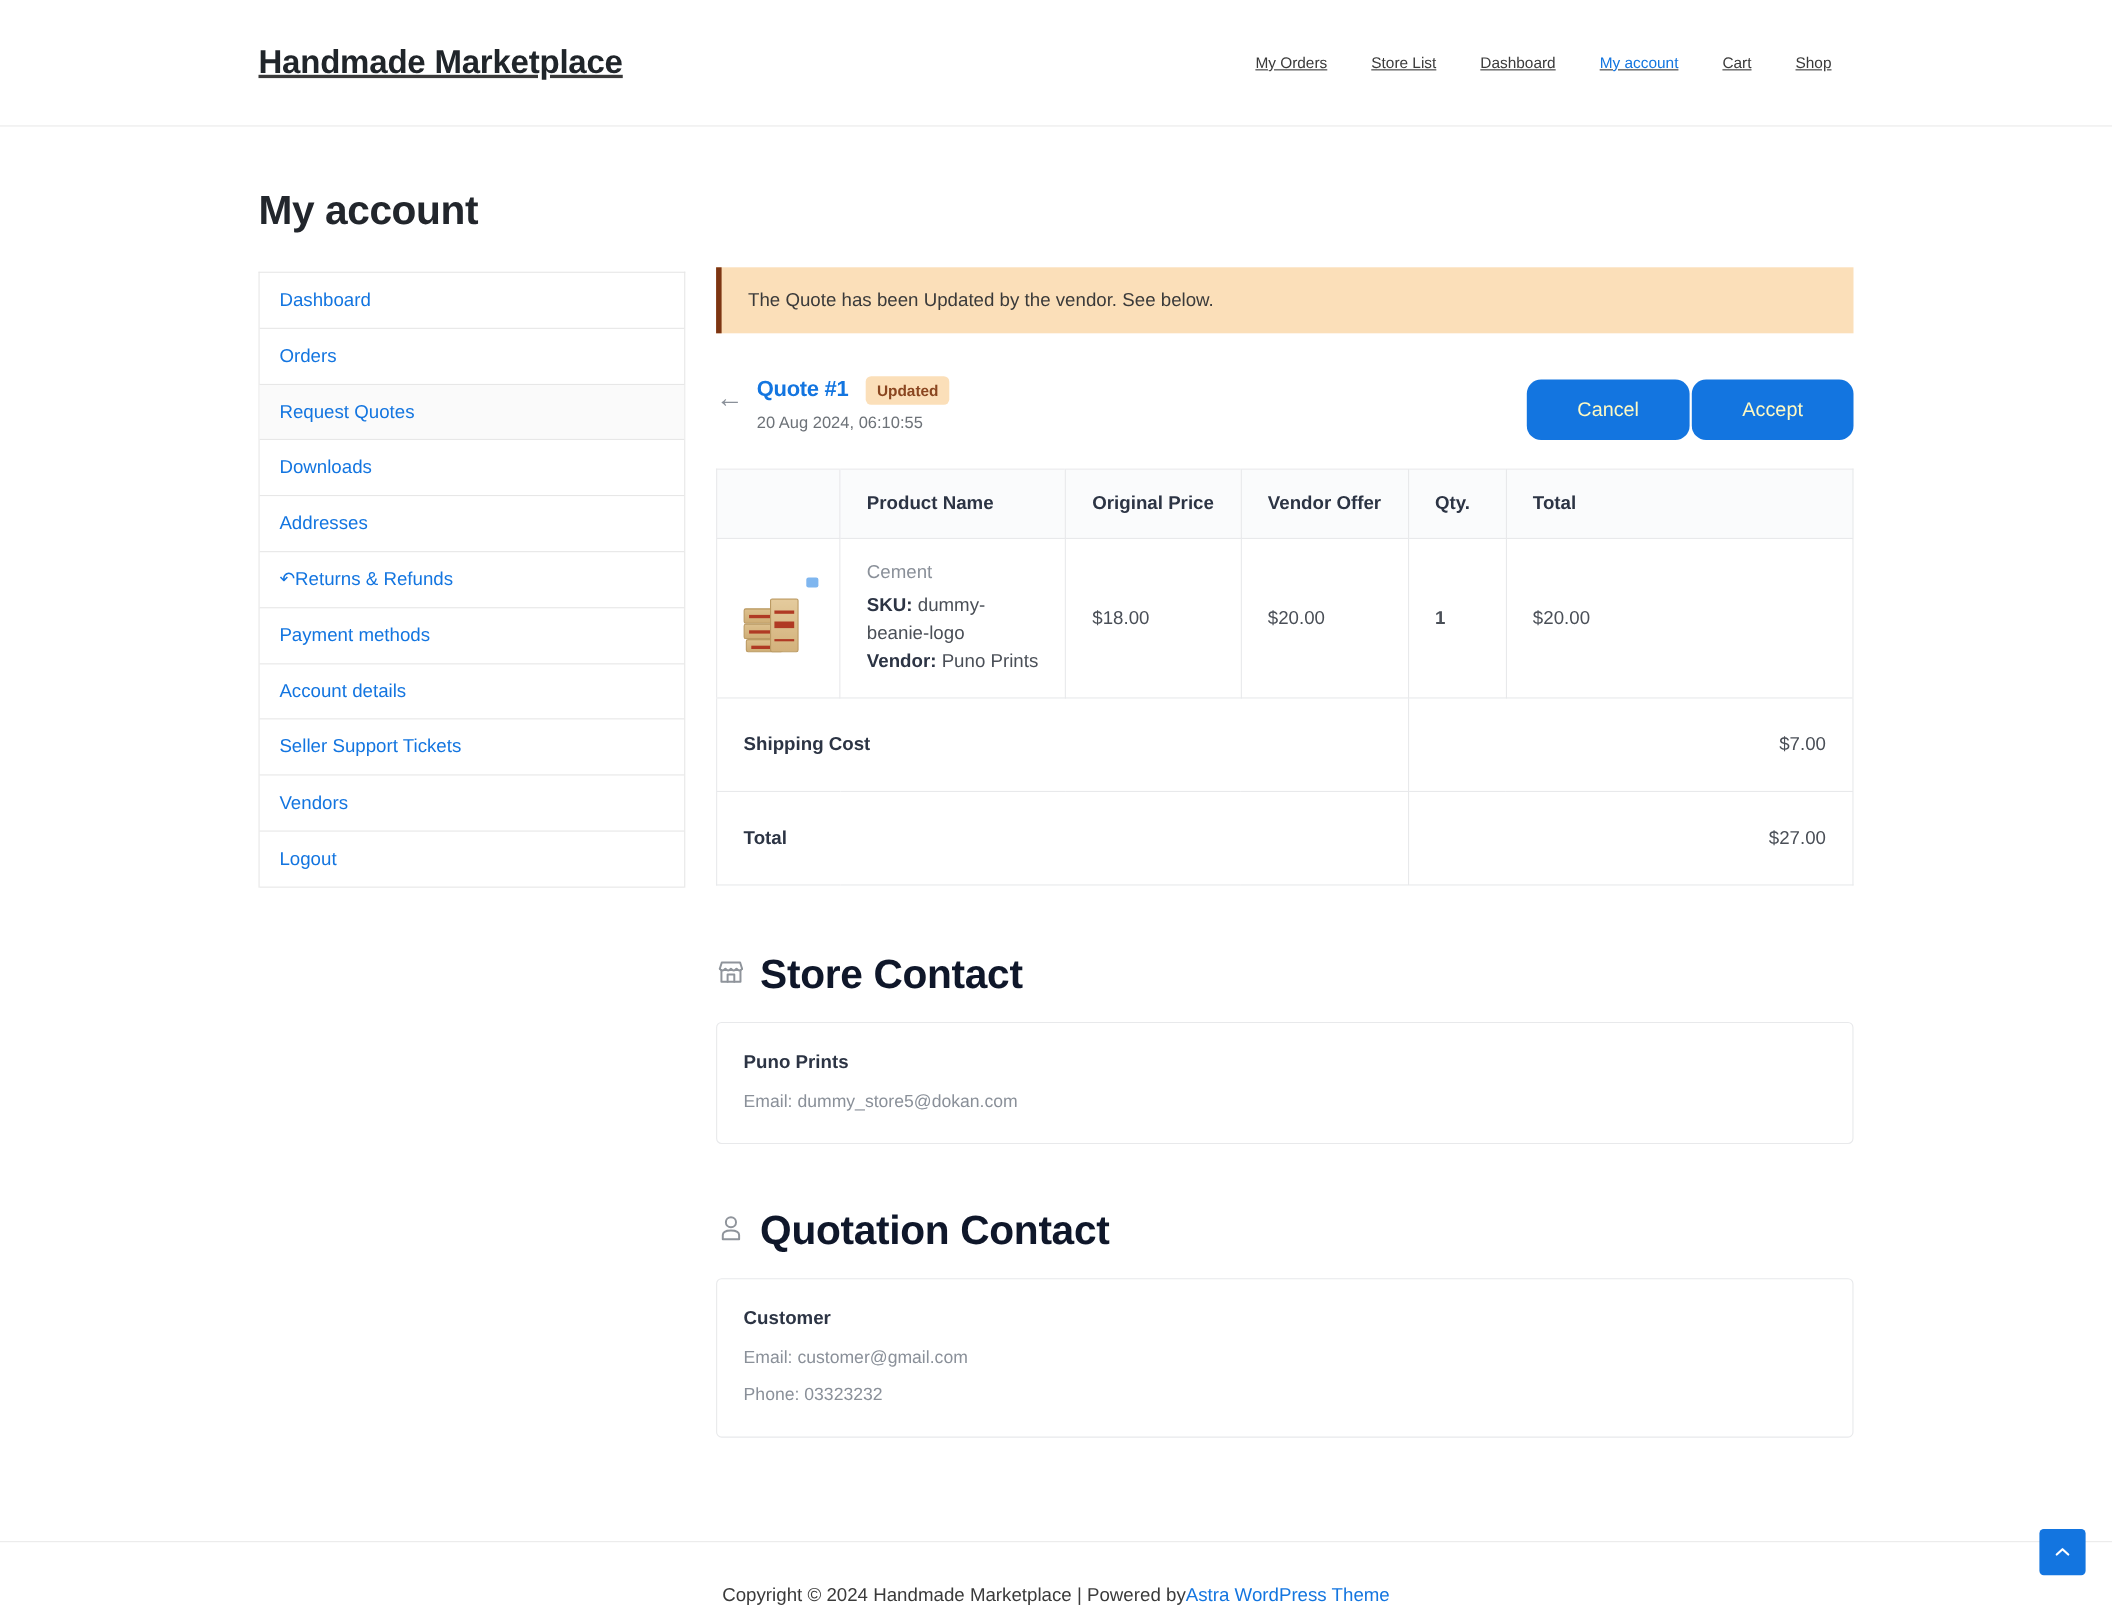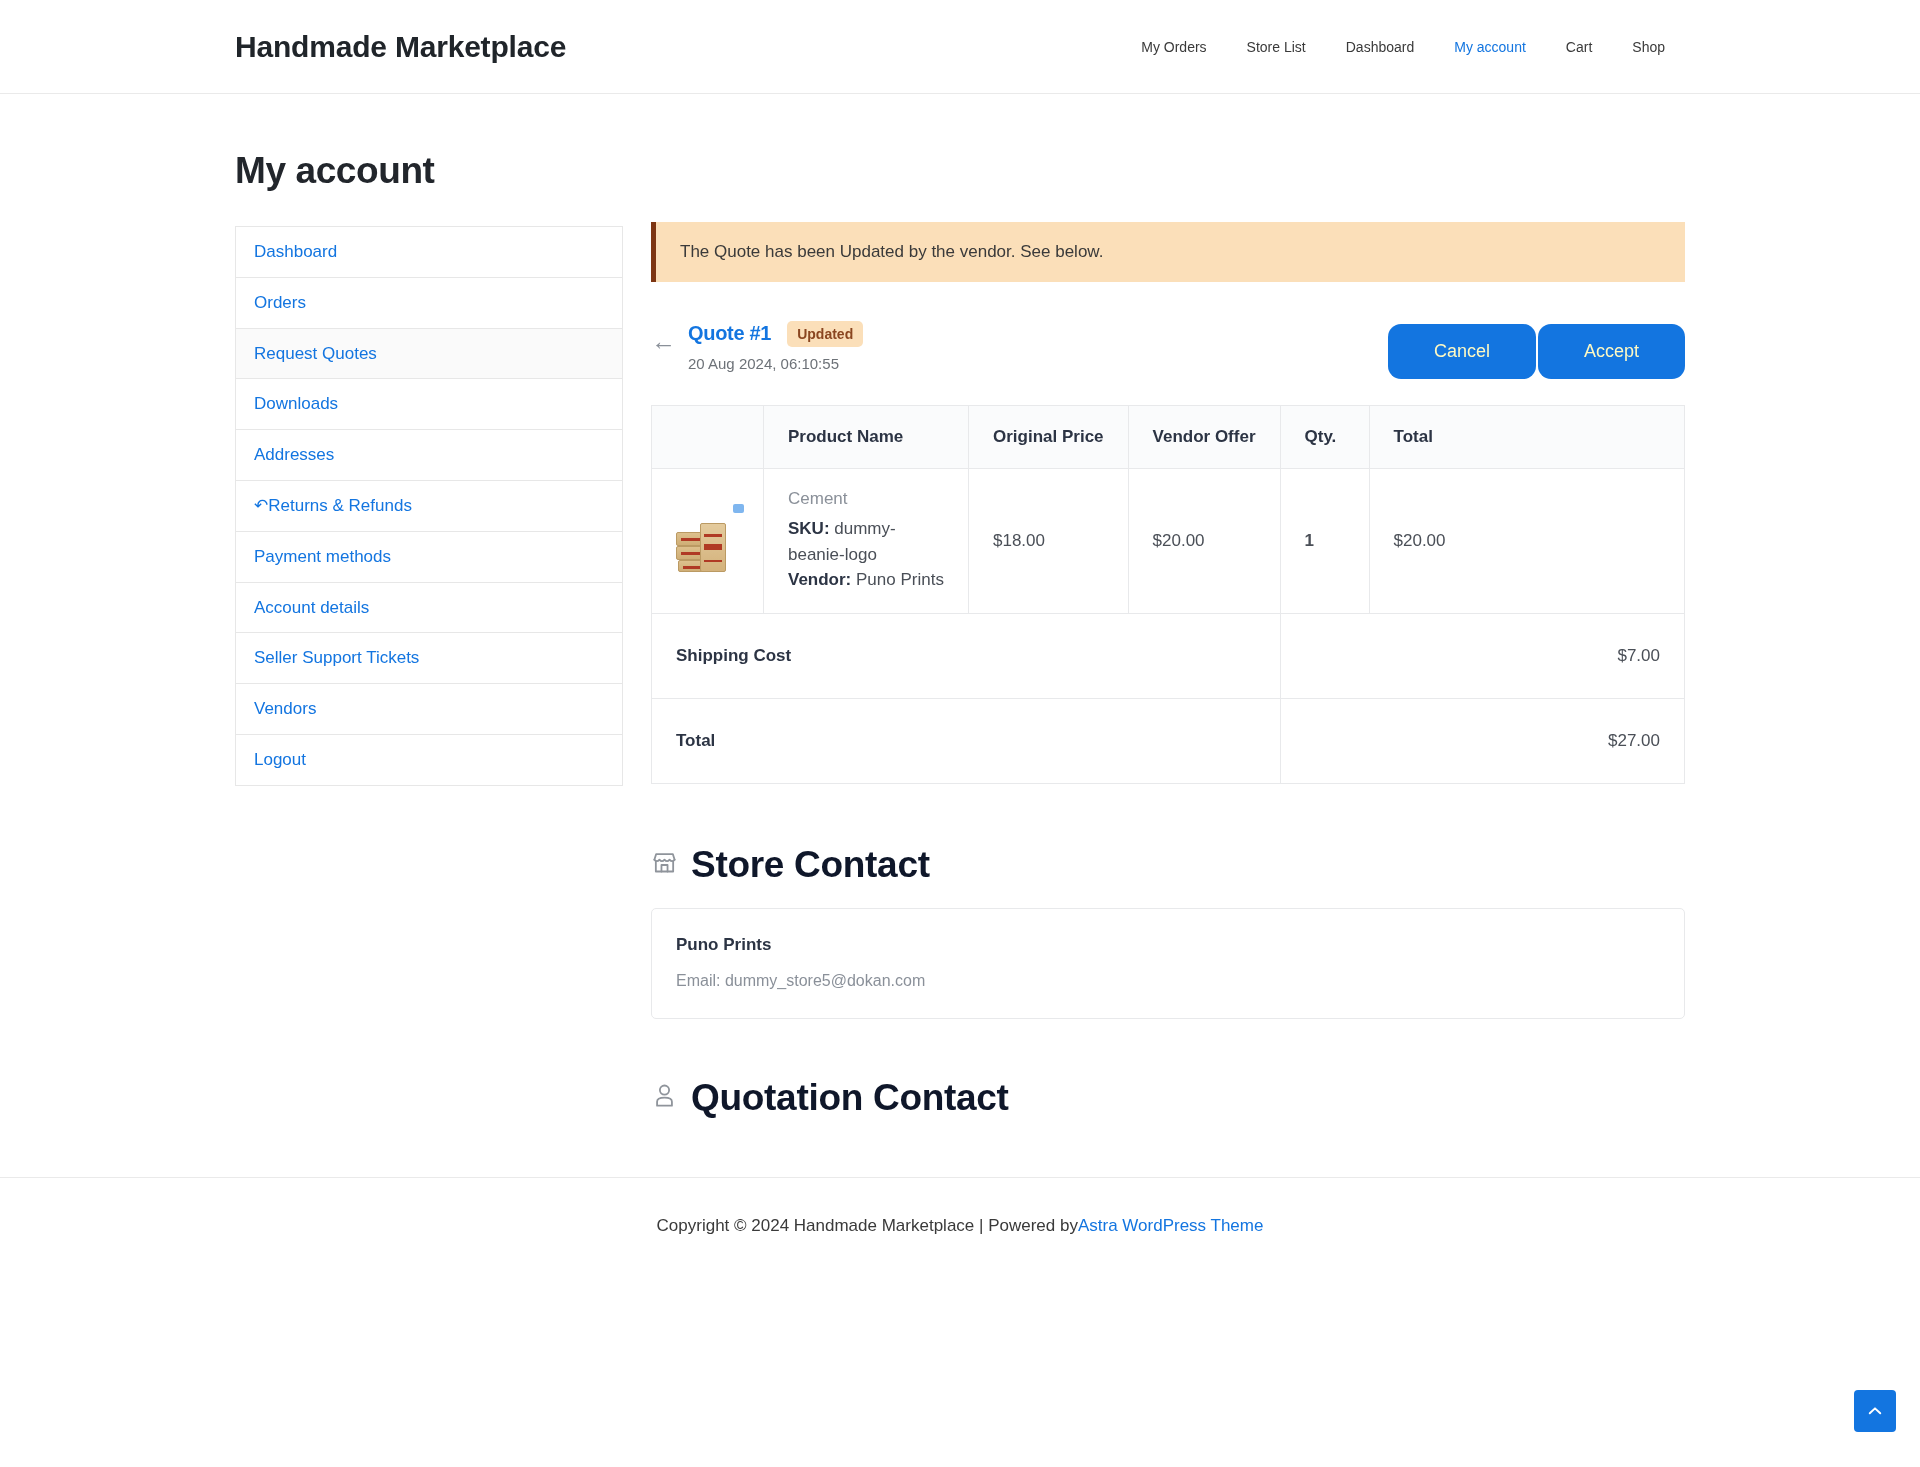--- a/index.html
+++ b/index.html
@@ -8,26 +8,27 @@
     width: 1920px;
     height: 1467px;
     background: #ffffff;
     font-family: "Liberation Sans", sans-serif;
     color: #3a3a3a;
     overflow: hidden;
   }
 
   
   .site-header {
-    height: 94px;
+    height: 115px;
     border-bottom: 1px solid #eaeaea;
     display: flex;
     align-items: center;
     padding: 0 235px 0 235px;
     background: #fff;
+    text-decoration: underline;
   }
   .brand {
     font-size: 30px;
     font-weight: bold;
     color: #20252a;
     letter-spacing: -0.2px;
     white-space: nowrap;
   }
   .main-nav {
     margin-left: auto;
@@ -411,20 +412,25 @@
 
       <div class="section-head">
         <span class="sec-icon">
           <svg width="27" height="27" viewBox="0 0 24 24" fill="none" stroke="#8f949b" stroke-width="1.6" stroke-linecap="round" stroke-linejoin="round">
             <circle cx="12" cy="7.2" r="4.1"></circle>
             <path d="M5.4 21 V17.6 Q5.4 13.9 12 13.9 Q18.6 13.9 18.6 17.6 V21 Z"></path>
           </svg>
         </span>
         <h2>Quotation Contact</h2>
       </div>
+      <div class="contact-card">
+        <div class="contact-name">Customer</div>
+        <div class="contact-line">Email: customer@gmail.com</div>
+        <div class="contact-line">Phone: 03323232</div>
+      </div>
 
     </main>
   </div>
 </div>
 
 <footer class="site-footer">
   <span>Copyright © 2024 Handmade Marketplace | Powered by </span>
     <a class="footer-link" href="#">Astra WordPress Theme</a>
 </footer>
 

